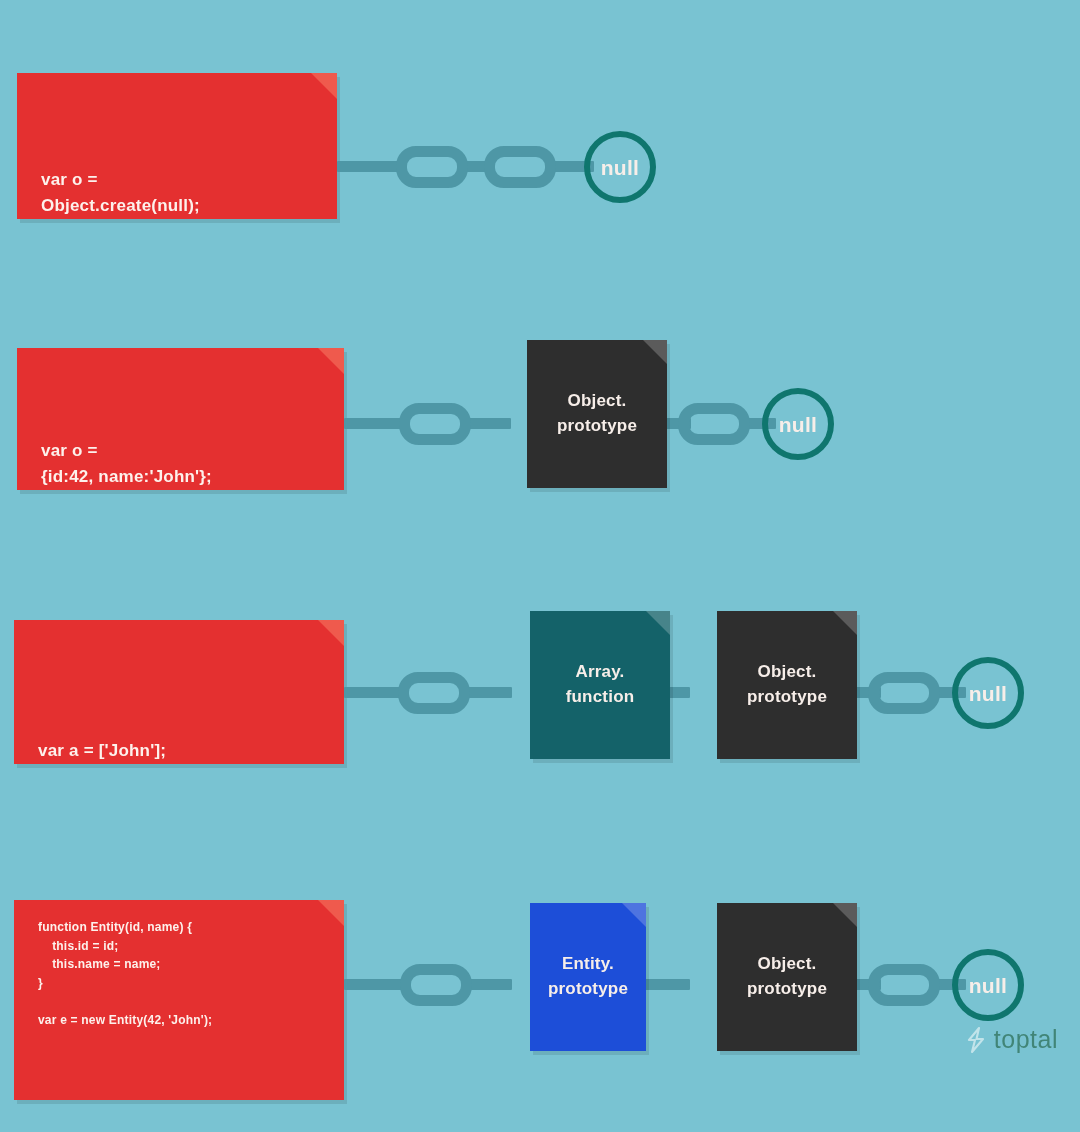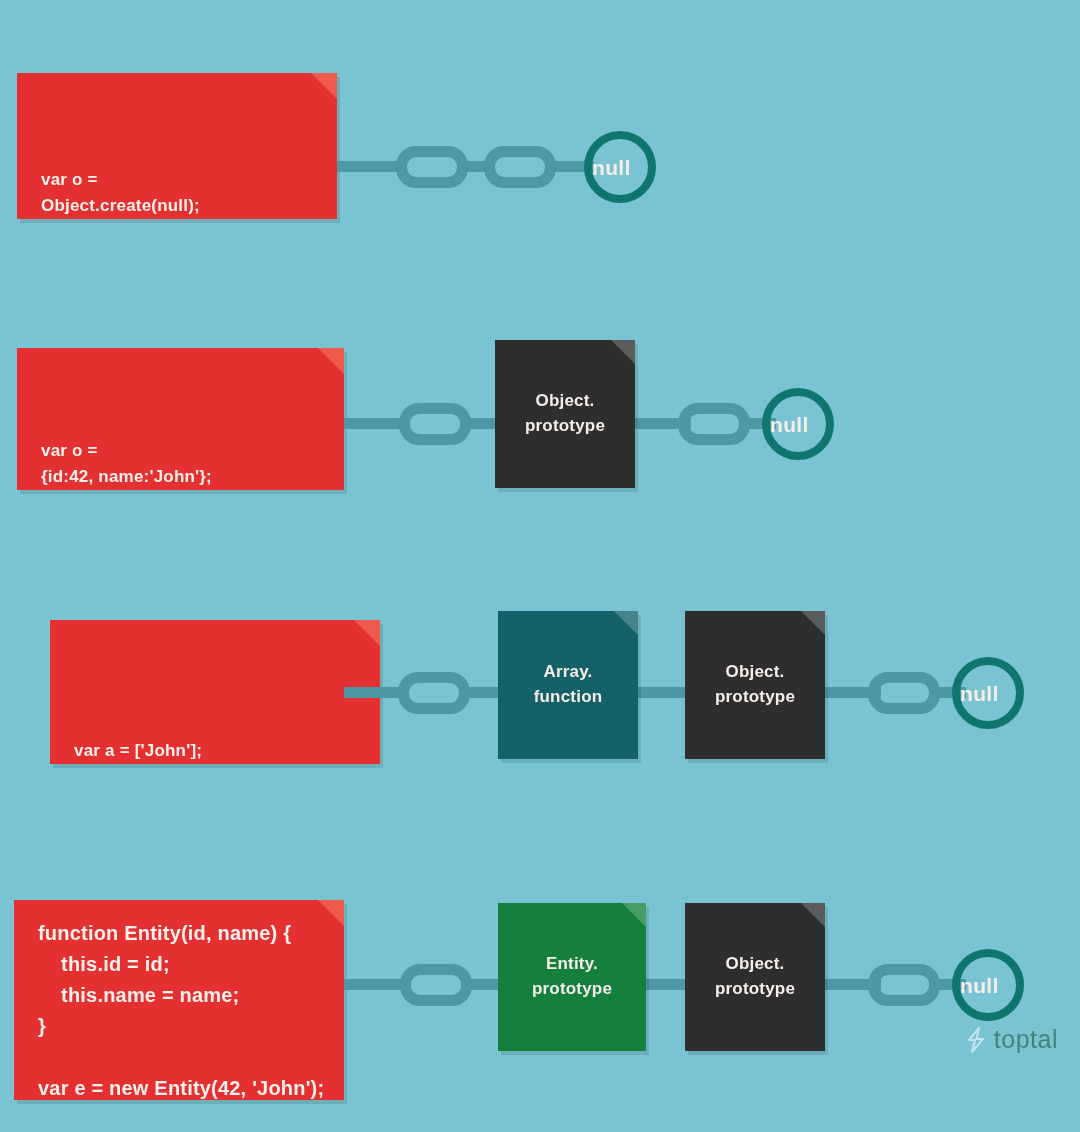--- a/index.html
+++ b/index.html
@@ -62,20 +62,21 @@
   
   .proto-card {
     position: absolute;
     box-sizing: border-box;
     display: flex;
     align-items: center;
     justify-content: center;
     text-align: center;
     box-shadow: 3px 4px 0 rgba(0,0,0,0.10);
     z-index: 3;
+    margin-left: 32px;
   }
   .proto-card .fold {
     position: absolute;
     top: 0;
     right: 0;
     width: 0; height: 0;
     border-left: 24px solid transparent;
     border-top: 24px solid rgba(255,255,255,0.22);
   }
   .proto-label {
@@ -101,26 +102,26 @@
     position: absolute;
     box-sizing: border-box;
     border: 11px solid #4e97a6;
     border-radius: 20px;
     background: transparent;
     z-index: 2;
   }
   .null-node {
     position: absolute;
     box-sizing: border-box;
-    border: 8px solid #0f766e;
+    border: 6px solid #0f766e;
     border-radius: 50%;
     background: transparent;
     display: flex;
     align-items: center;
-    justify-content: flex-start;
+    justify-content: center;
     z-index: 2;
   }
   .null-label {
     color: #f7eee9;
     font-weight: bold;
     font-size: 21px;
     letter-spacing: 0.3px;
     line-height: 1;
   }
 
@@ -188,21 +189,21 @@
     <div class="link" style="left:678px; top:403px; width:72px; height:42px;"></div>
     <div class="bar" style="left:744px; top:418px; width:32px;"></div>
 
     <div class="null-node" style="left:762px; top:388px; width:72px; height:72px;">
       <span class="null-label">null</span>
     </div>
   </div>
 
   <div class="row" style="top:0;">
 
-    <div class="code-card" style="left:14px; top:620px; width:330px; height:144px;margin-left:36px;">
+    <div class="code-card" style="left:14px; top:620px; width:330px; height:144px;">
       <span class="fold"></span>
       <div class="code-text">var a = ['John'];</div>
     </div>
 
     <div class="bar" style="left:344px; top:687px; width:62px;"></div>
     <div class="link" style="left:398px; top:672px; width:72px; height:42px;"></div>
     <div class="bar" style="left:464px; top:687px; width:48px;"></div>
 
     <div class="proto-card" style="left:498px; top:611px; width:140px; height:148px; background:#146269;">
       <span class="fold"></span>
@@ -224,33 +225,33 @@
 
     <div class="null-node" style="left:952px; top:657px; width:72px; height:72px;">
       <span class="null-label">null</span>
     </div>
   </div>
 
   <div class="row" style="top:0;">
 
     <div class="code-card" style="left:14px; top:900px; width:330px; height:200px; justify-content:flex-start; padding-top:18px;">
       <span class="fold"></span>
-      <div class="code-text" style="font-size:20px; line-height:1.55;">function Entity(id, name) {
+      <div class="code-text" style="font-size:12px; line-height:1.55;">function Entity(id, name) {
     this.id = id;
     this.name = name;
 }
 
 var e = new Entity(42, 'John');</div>
     </div>
 
     <div class="bar" style="left:344px; top:979px; width:62px;"></div>
     <div class="link" style="left:400px; top:964px; width:72px; height:42px;"></div>
     <div class="bar" style="left:466px; top:979px; width:46px;"></div>
 
-    <div class="proto-card" style="left:498px; top:903px; width:148px; height:148px; background:#15803d;">
+    <div class="proto-card" style="left:498px; top:903px; width:116px; height:148px; background:#1d4ed8;">
       <span class="fold"></span>
       <span class="proto-label">Entity.
 prototype</span>
     </div>
 
     <div class="bar" style="left:632px; top:979px; width:58px;"></div>
 
     <div class="proto-card" style="left:685px; top:903px; width:140px; height:148px; background:#2e2e2e;">
       <span class="fold"></span>
       <span class="proto-label">Object.

